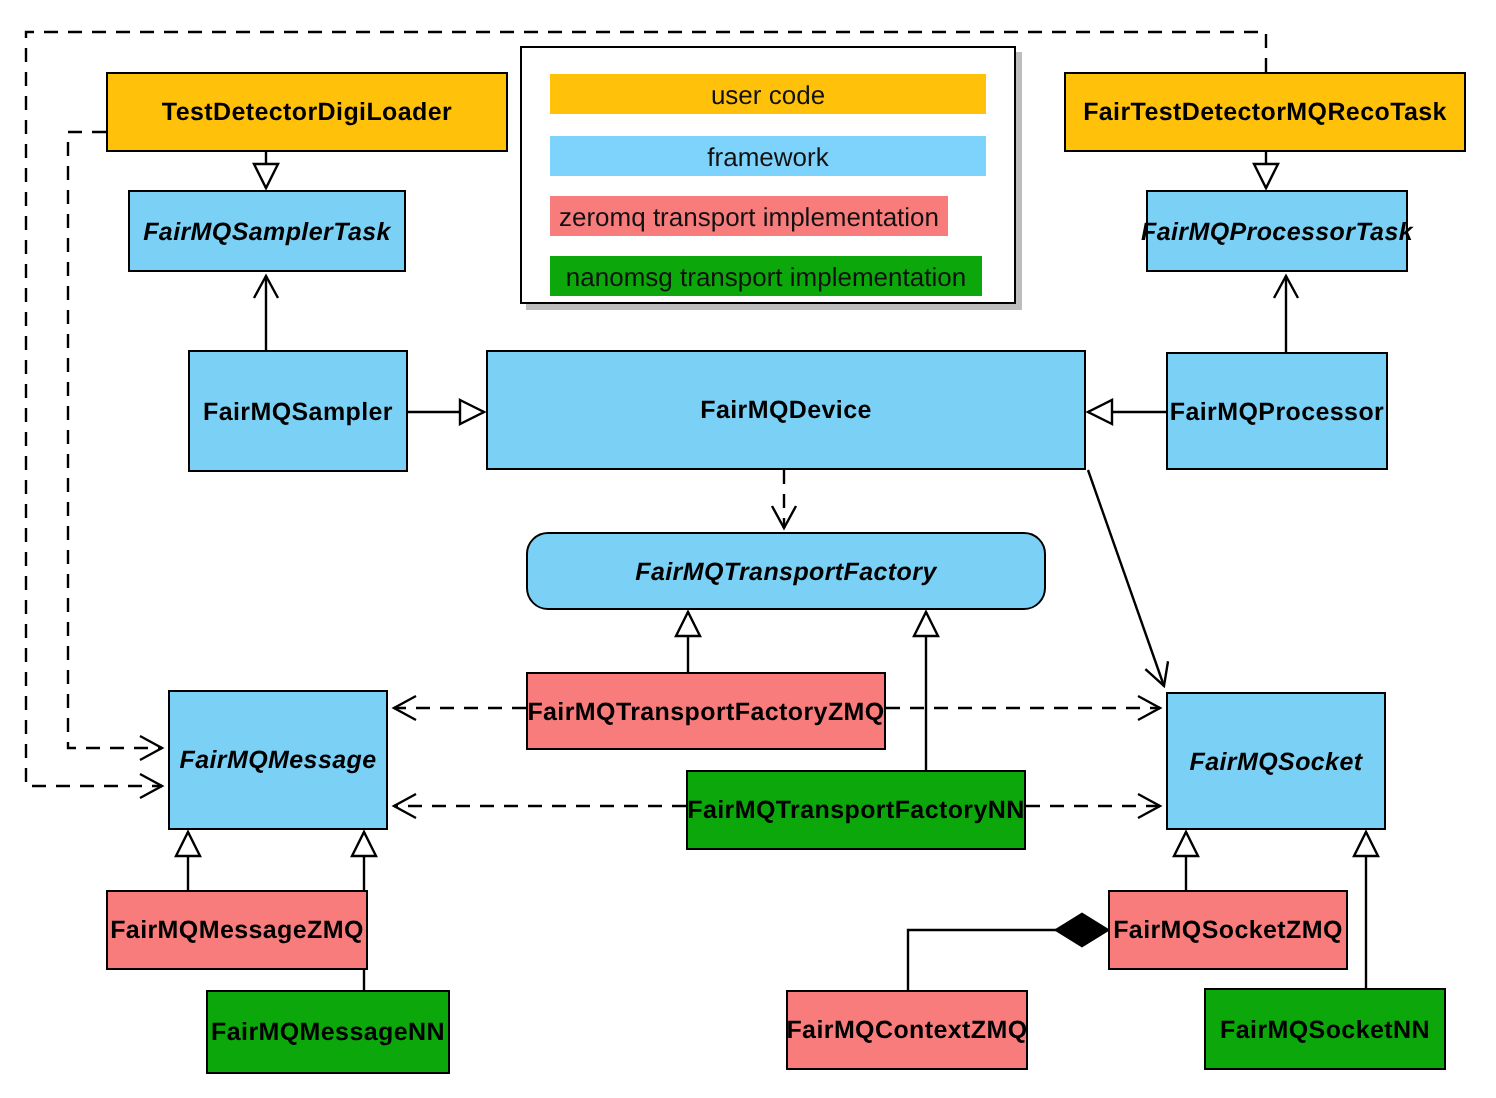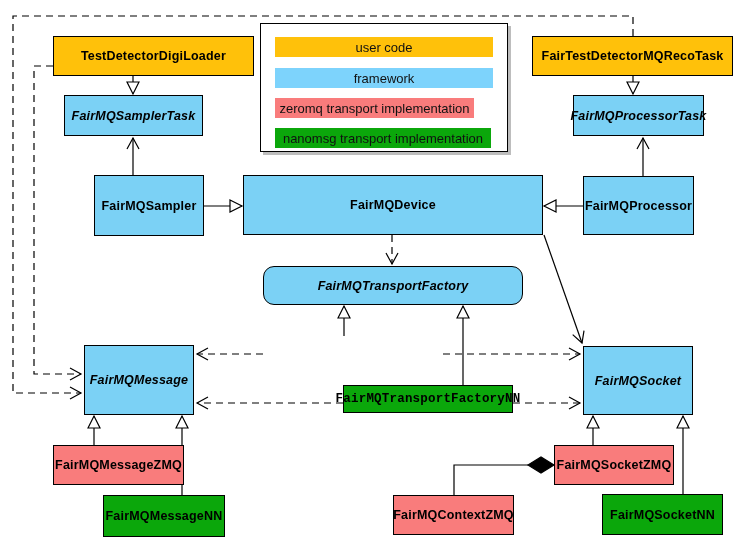--- a/index.html
+++ b/index.html
@@ -91,22 +91,23 @@
   <div class="node cat-framework abstract" style="left:573px;top:95px;width:131px;height:41px;">FairMQProcessorTask</div>
 
   <div class="node cat-framework" style="left:74px;top:175px;width:110px;height:61px;margin-left:20px;">FairMQSampler</div>
 
   <div class="node cat-framework" style="left:243px;top:175px;width:300px;height:60px;">FairMQDevice</div>
 
   <div class="node cat-framework" style="left:583px;top:176px;width:111px;height:59px;">FairMQProcessor</div>
 
   <div class="node cat-framework abstract" style="left:263px;top:266px;width:260px;height:39px;border-radius:11px;">FairMQTransportFactory</div>
 
+  <div class="node cat-zeromq" style="left:263px;top:336px;width:180px;height:39px;">FairMQTransportFactoryZMQ</div>
 
-  <div class="node cat-nanomsg" style="left:343px;top:385px;width:170px;height:28px;font-family:Liberation Mono, monospace;">FairMQTransportFactoryNN</div>
+  <div class="node cat-nanomsg" style="left:343px;top:385px;width:170px;height:40px;">FairMQTransportFactoryNN</div>
 
   <div class="node cat-framework abstract" style="left:84px;top:345px;width:110px;height:70px;">FairMQMessage</div>
 
   <div class="node cat-framework abstract" style="left:583px;top:346px;width:110px;height:69px;">FairMQSocket</div>
 
   <div class="node cat-zeromq" style="left:33px;top:445px;width:131px;height:40px;margin-left:20px;">FairMQMessageZMQ</div>
 
   <div class="node cat-nanomsg" style="left:103px;top:495px;width:122px;height:42px;">FairMQMessageNN</div>
 
   <div class="node cat-zeromq" style="left:554px;top:445px;width:120px;height:40px;">FairMQSocketZMQ</div>

